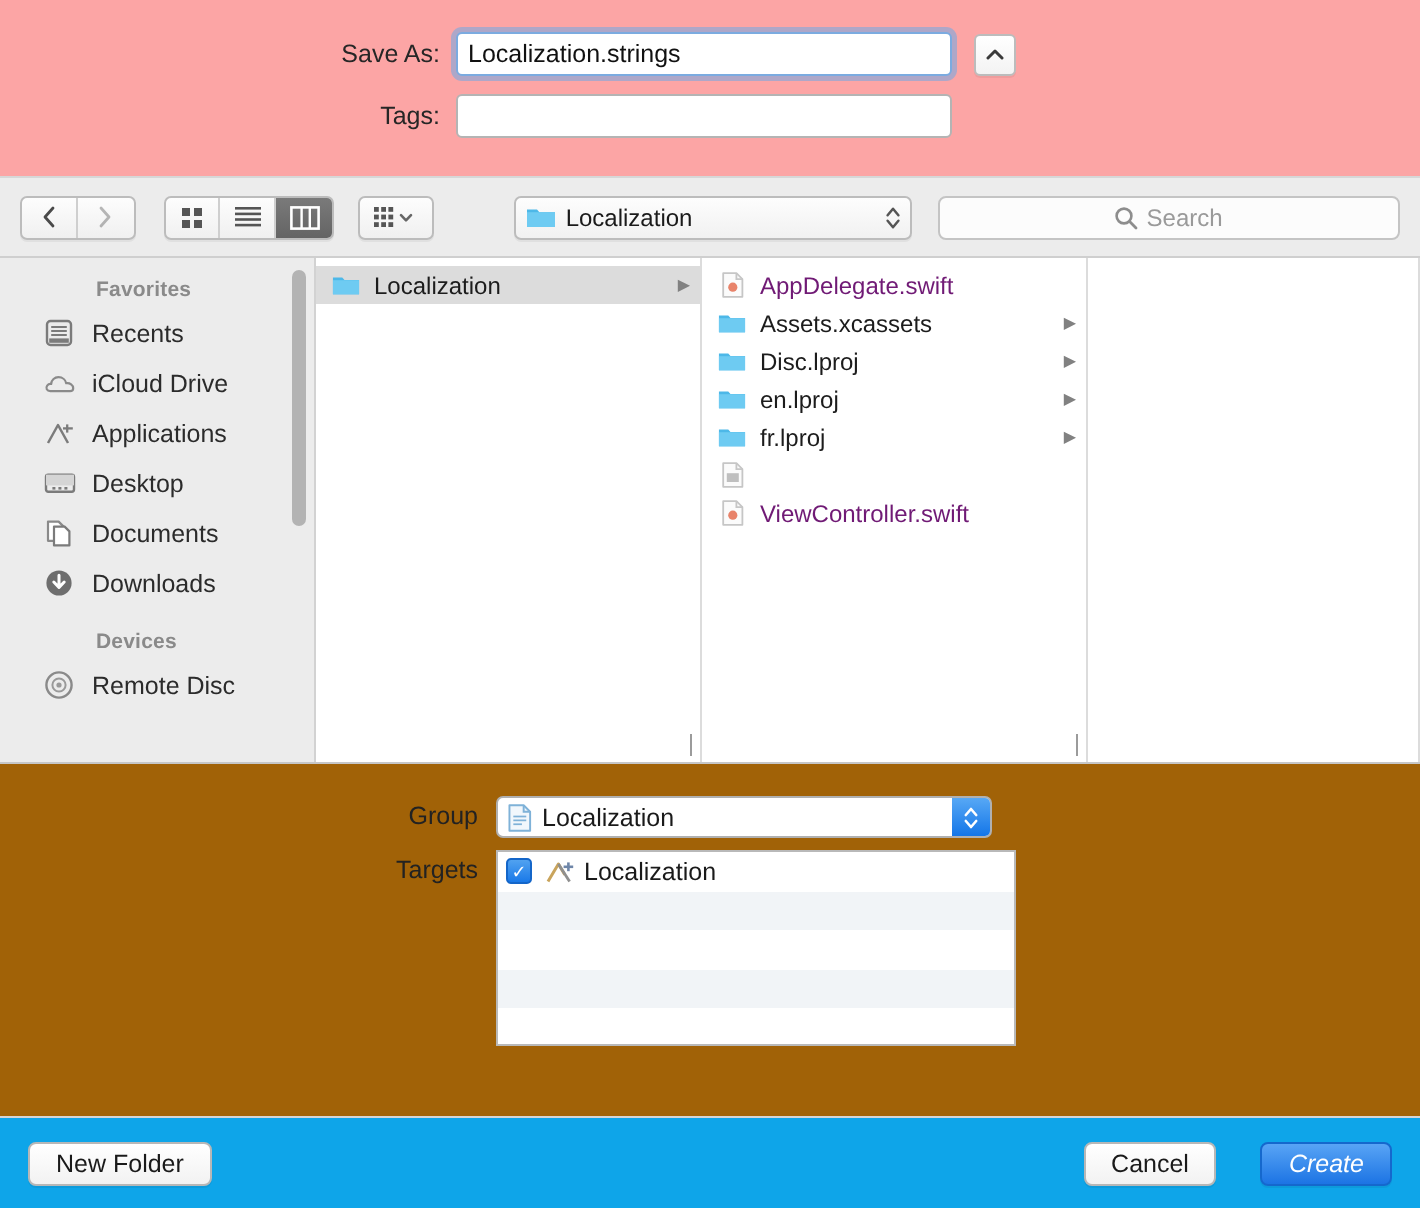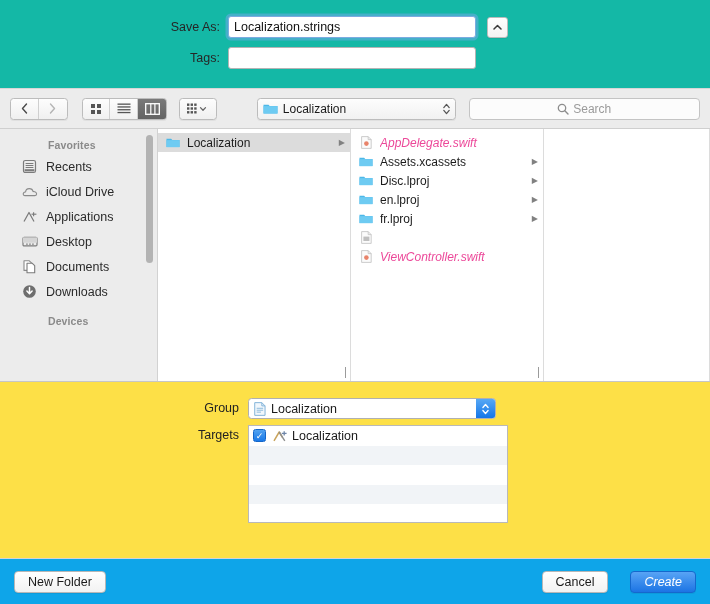--- a/index.html
+++ b/index.html
@@ -13,21 +13,21 @@
     -webkit-font-smoothing: antialiased;
   }
   .dialog {
     width: 710px; height: 604px;
     display: flex; flex-direction: column;
     background: #ececec;
     position: relative;
   }
 
   
-  .header { padding: 16px 0 10px 0; background: #14b8a6; }
+  .header { padding: 16px 0 10px 0; background: #fca5a5; }
   .field-row { display: flex; align-items: center; margin-bottom: 9px; }
   .field-label {
     width: 228px; text-align: right; padding-right: 8px;
     font-size: 12.5px; color: #262626;
   }
   .text-input {
     height: 22px; width: 248px;
     border-radius: 3px; background: #ffffff;
     border: 1px solid #b4b4b4;
     display: flex; align-items: center;
@@ -117,34 +117,34 @@
     padding-top: 4px; overflow: hidden;
   }
   .col1 { width: 193px; }
   .col2 { width: 193px; }
   .col3 { flex: 1; }
   .col-row {
     display: flex; align-items: center; height: 19px;
     padding: 0 5px 0 7px; font-size: 12px; color: #1c1c1c;
   }
   .col-row.selected { background: #dcdcdc; }
-  .col-row.dim { color: #ec4899; font-style: italic; }
+  .col-row.dim { color: #701a75; }
   .col-row .ci { width: 16px; margin-right: 6px; display: flex; align-items: center; justify-content: center; }
   .col-row .cname { flex: 1; white-space: nowrap; overflow: hidden; }
   .col-row .carrow { color: #818181; font-size: 8px; margin-left: 4px; }
   .grip {
     position: absolute; bottom: 3px; right: -4px;
     width: 9px; height: 11px; display: flex; justify-content: space-between;
     z-index: 3;
   }
   .grip span { width: 1px; background: #9b9b9b; }
 
   
   .accessory {
-    height: 176px; background: #fde047;
+    height: 176px; background: #a16207;
     padding-top: 16px;
   }
   .acc-row { display: flex; margin-bottom: 6px; }
   .acc-label {
     width: 248px; text-align: right; padding-right: 9px;
     font-size: 12.5px; color: #222; line-height: 20px;
   }
   .group-popup {
     width: 248px; height: 21px;
     border: 1px solid #b0b0b0; border-radius: 3.5px;
@@ -371,20 +371,30 @@
           <svg width="15" height="15" viewBox="0 0 15 15">
             <circle cx="7.5" cy="7.5" r="6.3" fill="#6e6e6e"></circle>
             <path d="M7.5 3.6 L7.5 9.2 M4.9 7 L7.5 9.7 L10.1 7" stroke="#fff" stroke-width="1.5" fill="none" stroke-linecap="round" stroke-linejoin="round"></path>
           </svg>
         </span>
         <span>Downloads</span>
       </div>
 
       <div class="sb-header" style="margin-top:8px">Devices</div>
 
+      <div class="sb-item">
+        <span class="sb-icon">
+          <svg width="15" height="15" viewBox="0 0 15 15">
+            <circle cx="7.5" cy="7.5" r="6.3" fill="none" stroke="#8a8a8a" stroke-width="1.2"></circle>
+            <circle cx="7.5" cy="7.5" r="3.3" fill="none" stroke="#9a9a9a" stroke-width="1"></circle>
+            <circle cx="7.5" cy="7.5" r="1.3" fill="#9a9a9a"></circle>
+          </svg>
+        </span>
+        <span>Remote Disc</span>
+      </div>
 
       <div class="sb-scroll"></div>
     </div>
 
     <div class="col col1">
       <div class="col-row selected">
         <span class="ci">
           <svg width="14" height="12" viewBox="0 0 15 12">
             <path d="M0.5 1.5 h5 l1.2 1.3 h7.8 v7.6 h-14 z" fill="#4db8e8"></path>
             <path d="M0.5 2.9 h14 v7.6 h-14 z" fill="#6ecbf2"></path>

